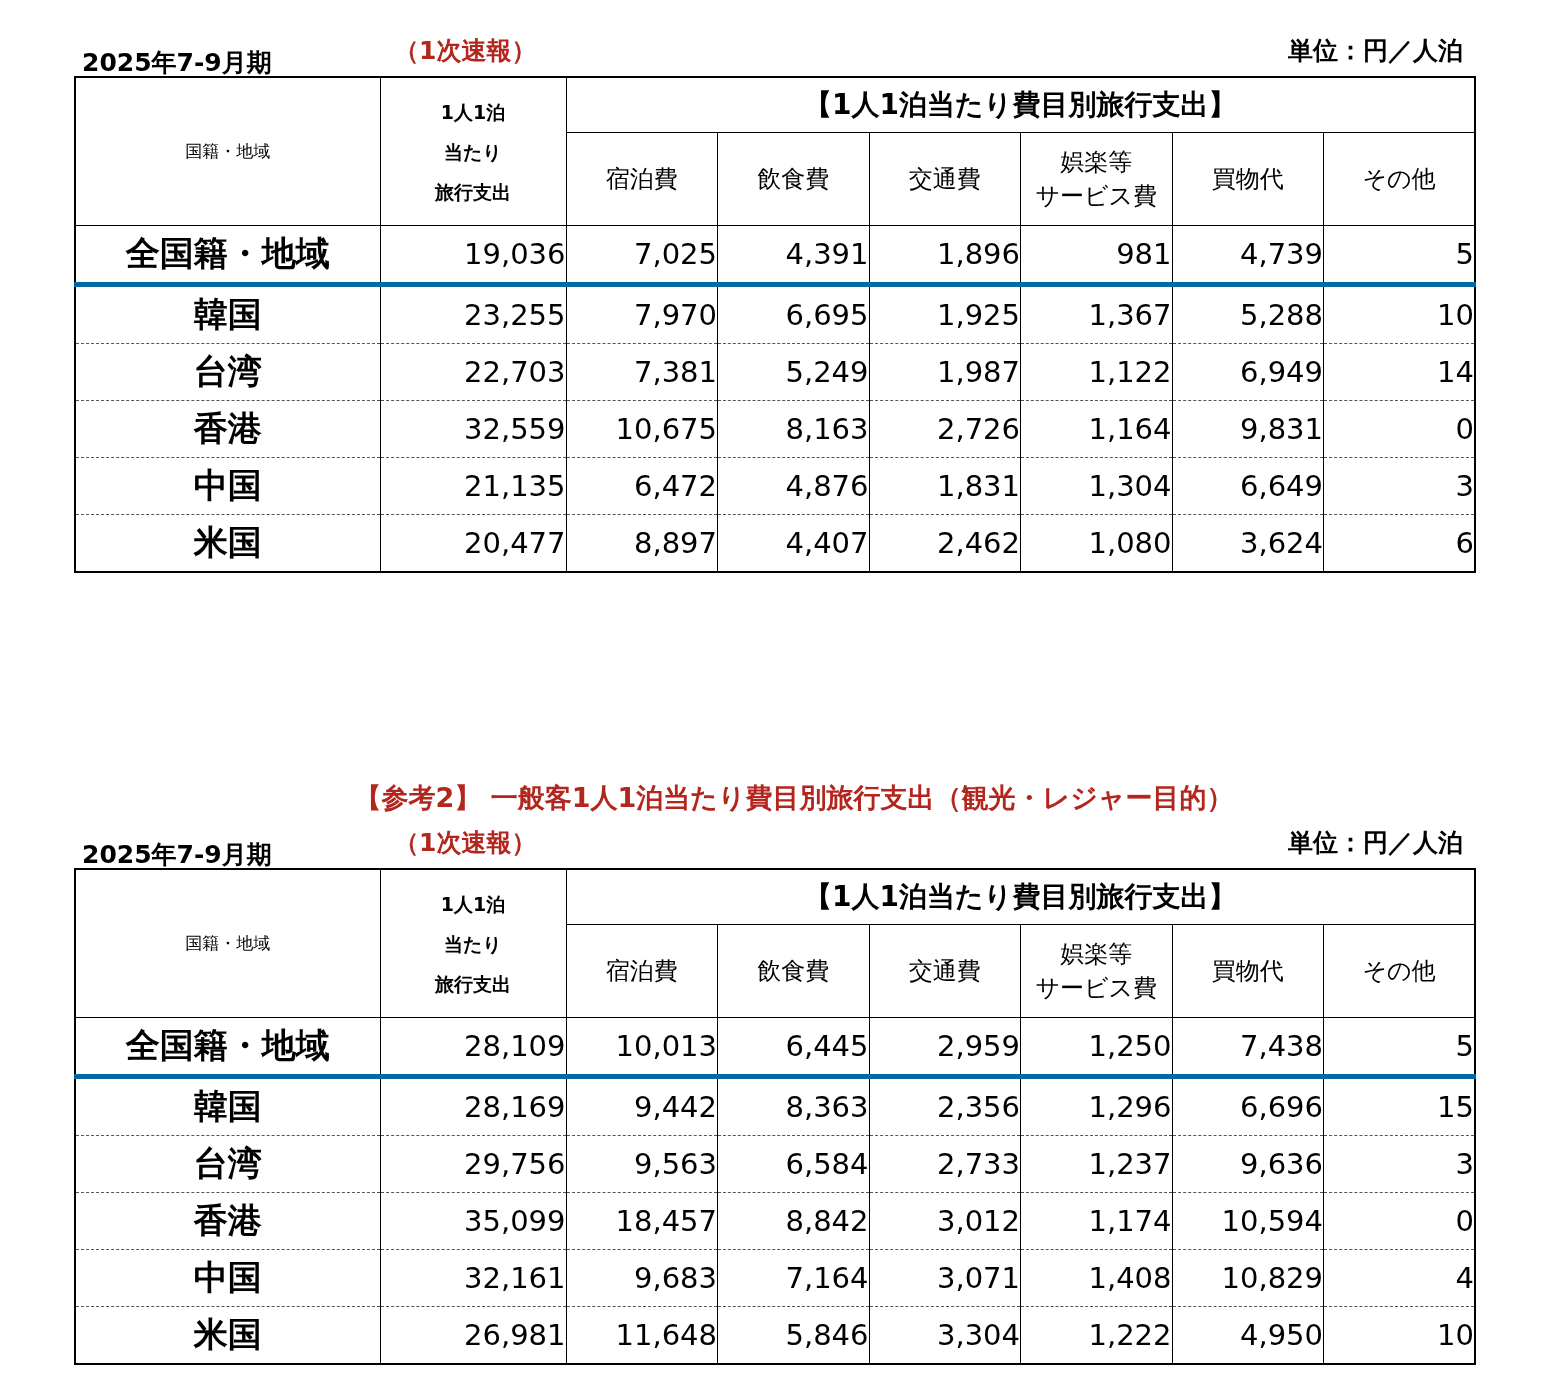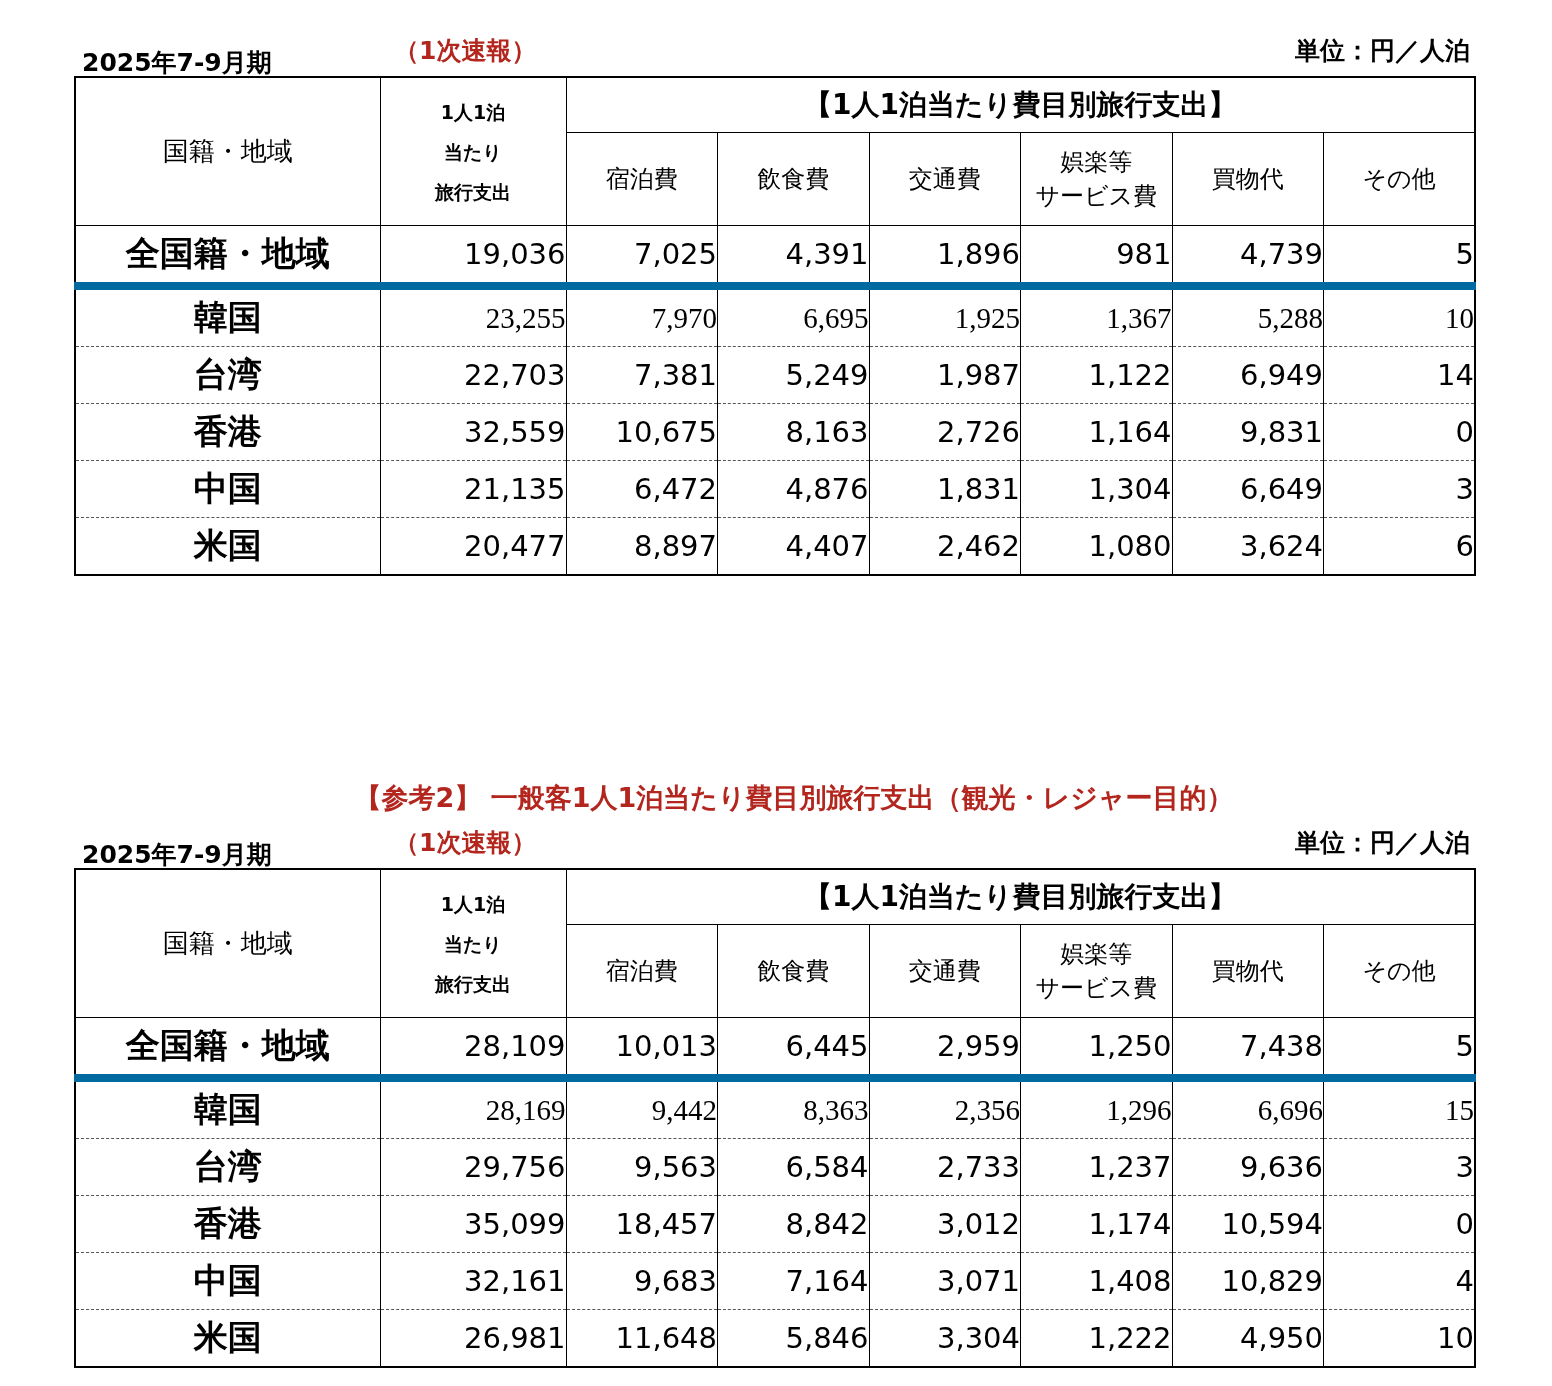--- a/index.html
+++ b/index.html
@@ -12,40 +12,40 @@
     .sec1 { top: 28px; }
     .sec2 { top: 776px; }
     .title {
       text-align: center; color: #b3261e; font-weight: bold;
       font-size: 27px; height: 44px; line-height: 44px;
       margin-left: 40px;
     }
     .meta { position: relative; height: 48px; }
     .period { position: absolute; left: 8px; top: 6px; font-size: 25px; font-weight: bold; margin-top: 12px; }
     .status { position: absolute; left: 320px; top: 6px; font-size: 25px; font-weight: bold; color: #b3261e; }
-    .unit { position: absolute; right: 4px; top: 6px; font-size: 25px; font-weight: bold; }
+    .unit { position: absolute; right: 11px; top: 6px; font-size: 25px; font-weight: bold; }
     table.data {
       border-collapse: collapse; width: 1400px; table-layout: fixed;
       border: 2px solid #000;
     }
     table.data col.c-country { width: 305px; }
     table.data col.c-total { width: 186px; }
     table.data col.c-item { width: 151.5px; }
     table.data th, table.data td { border: 1.5px solid #000; padding: 0; }
-    th.h-country { font-weight: normal; font-size: 26px; vertical-align: middle; margin-left: 43px; }
+    th.h-country { font-weight: normal; font-size: 17px; vertical-align: middle; margin-left: 43px; }
     th.h-total { font-weight: bold; font-size: 19px; line-height: 40px; }
     th.h-group { font-weight: bold; font-size: 28px; height: 54px; }
     th.h-item { font-weight: normal; font-size: 24px; height: 92px; line-height: 34px; }
     tr.head2 th { }
     td.country { text-align: center; font-weight: bold; font-size: 34px; height: 56px; }
     td.num { text-align: right; font-size: 29px; padding-right: 4px; height: 56px; }
     tr.row-total td { border-bottom: 2px solid #000; }
     tr.row-sub td { border-top: 1.5px dashed #555; border-bottom: 1.5px dashed #555; }
     tr.row-sub:last-child td { border-bottom: 2px solid #000; }
-    tr.row-total + tr.row-sub td { border-top: 8px solid #0369a1; font-family: Liberation Serif, serif; }
+    tr.row-total + tr.row-sub td { border-top: 5px solid #0369a1; }
   </style>
 </head>
 <body>
 
 <div class="section sec1">
   <div class="meta">
     <span class="period">2025年7-9月期</span>
     <span class="status">（1次速報）</span>
     <span class="unit">単位：円／人泊</span>
   </div>

